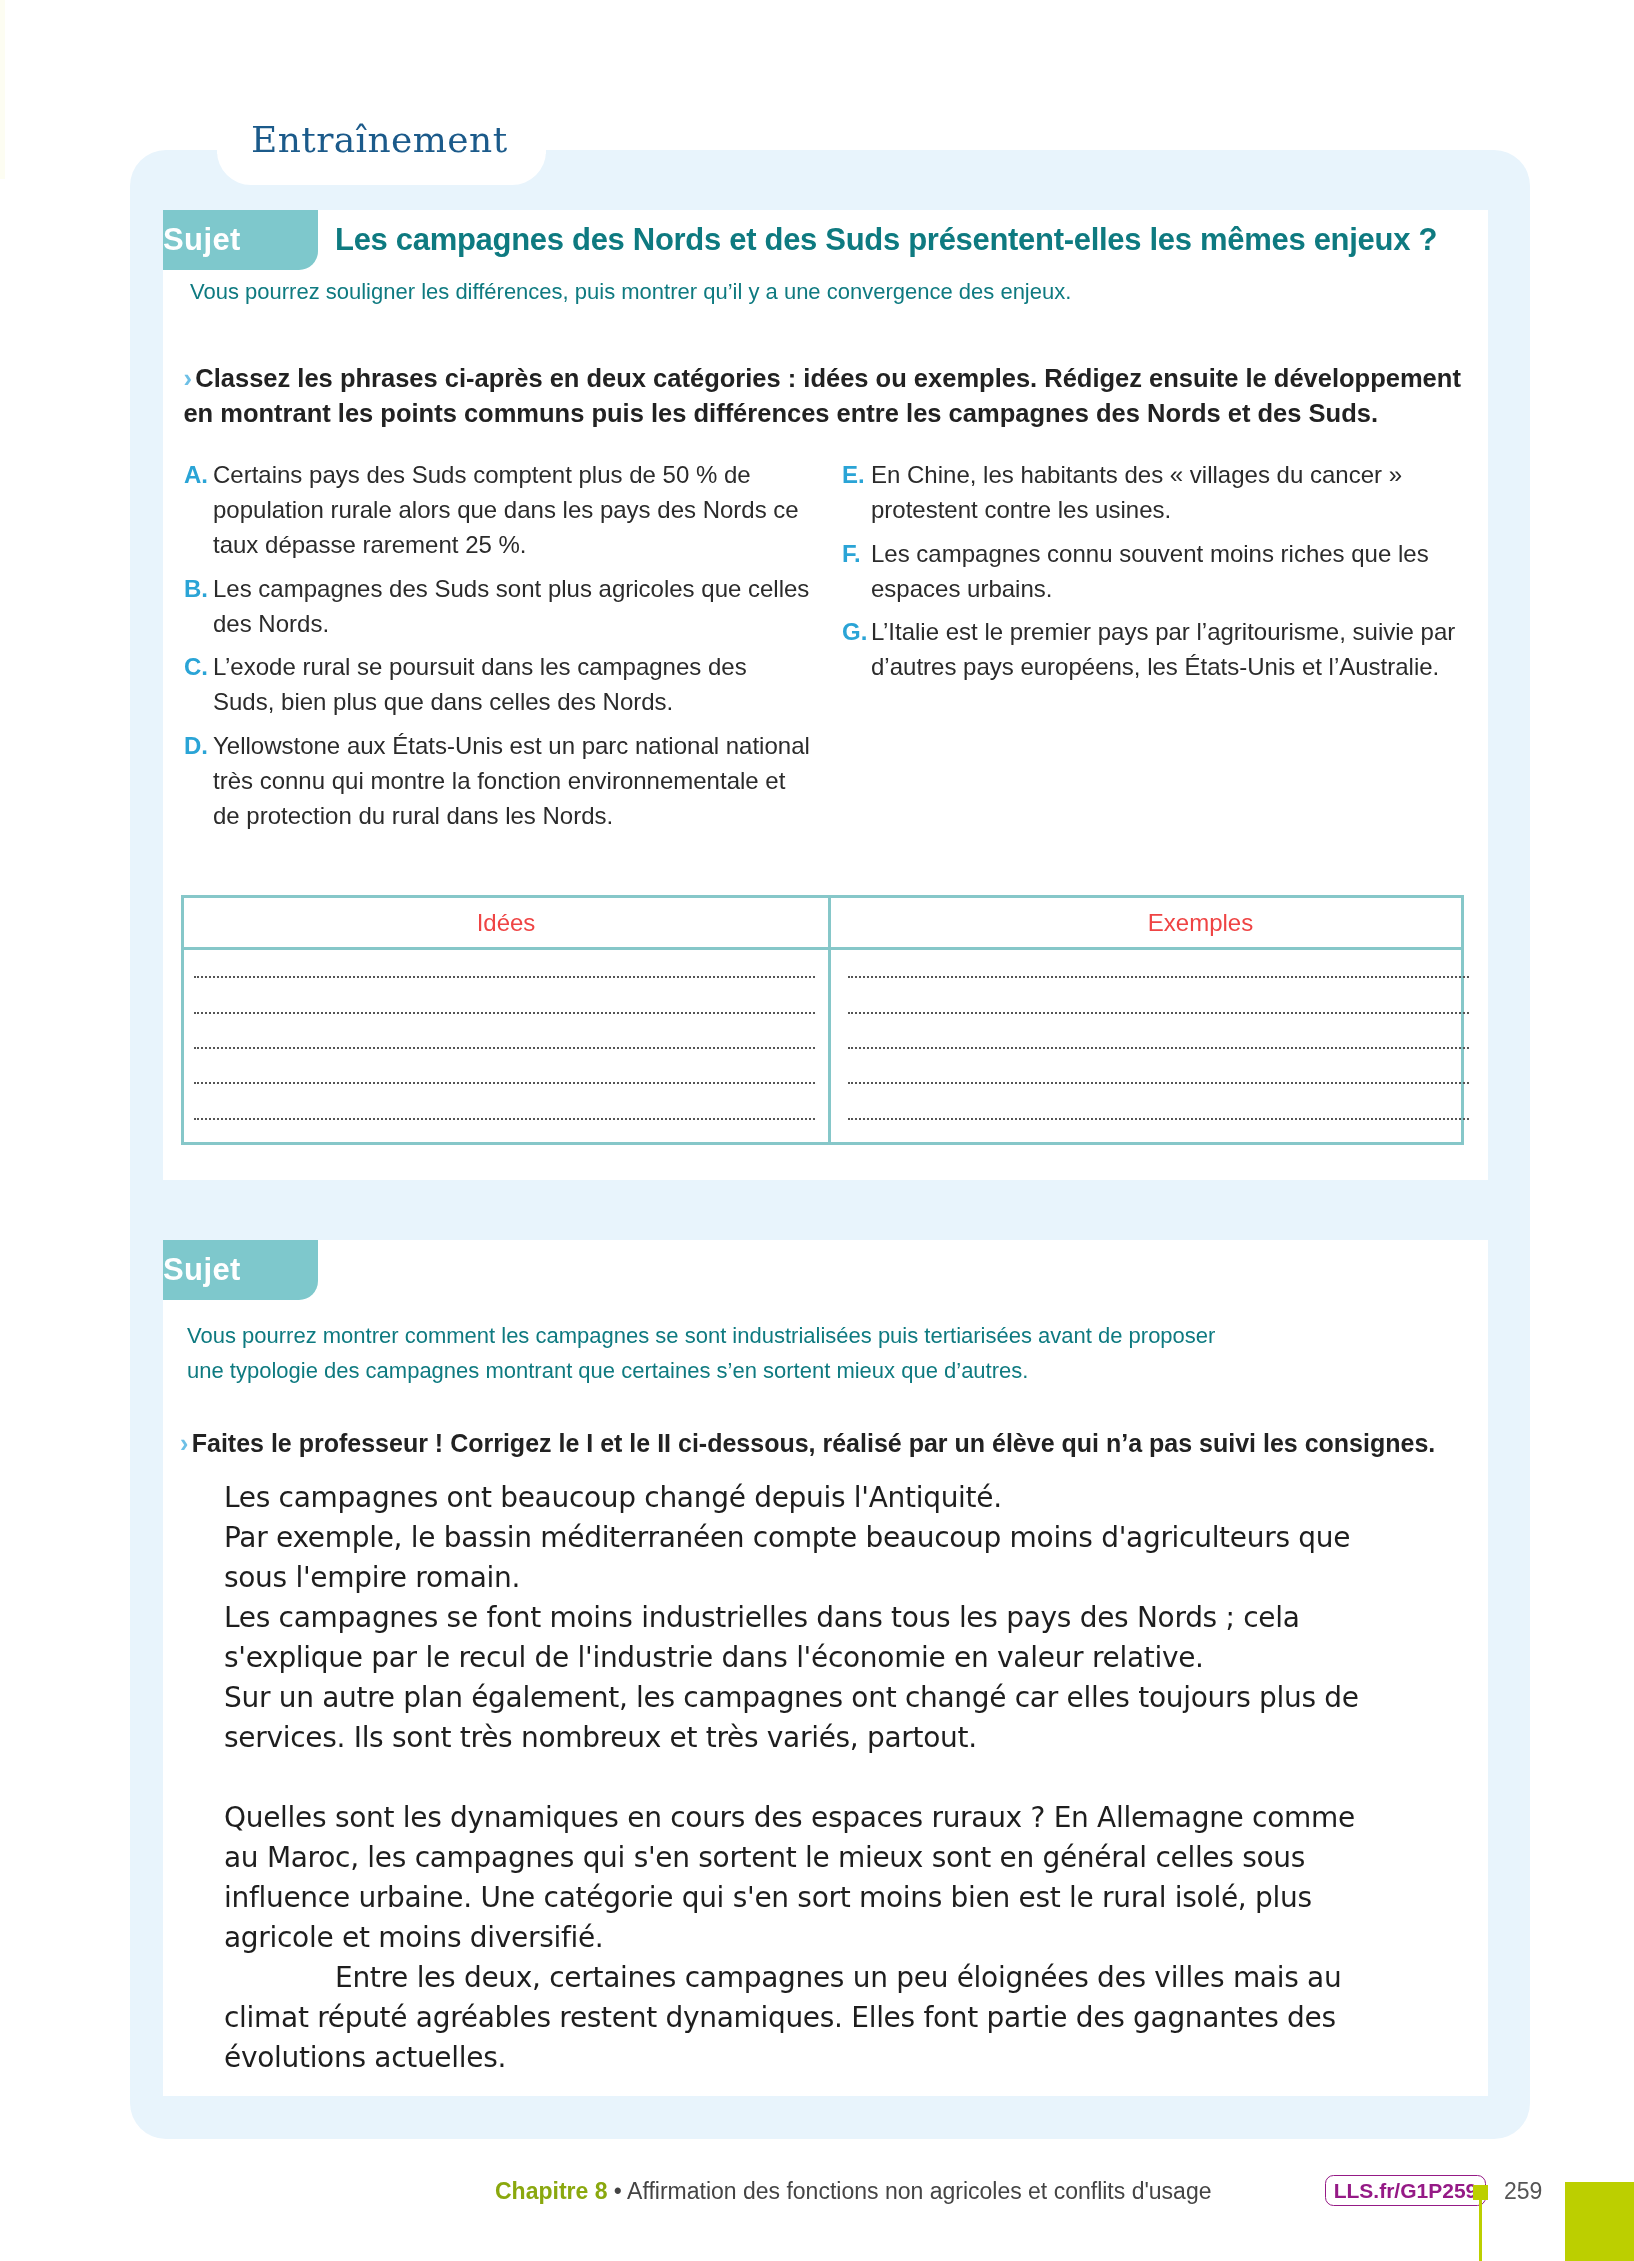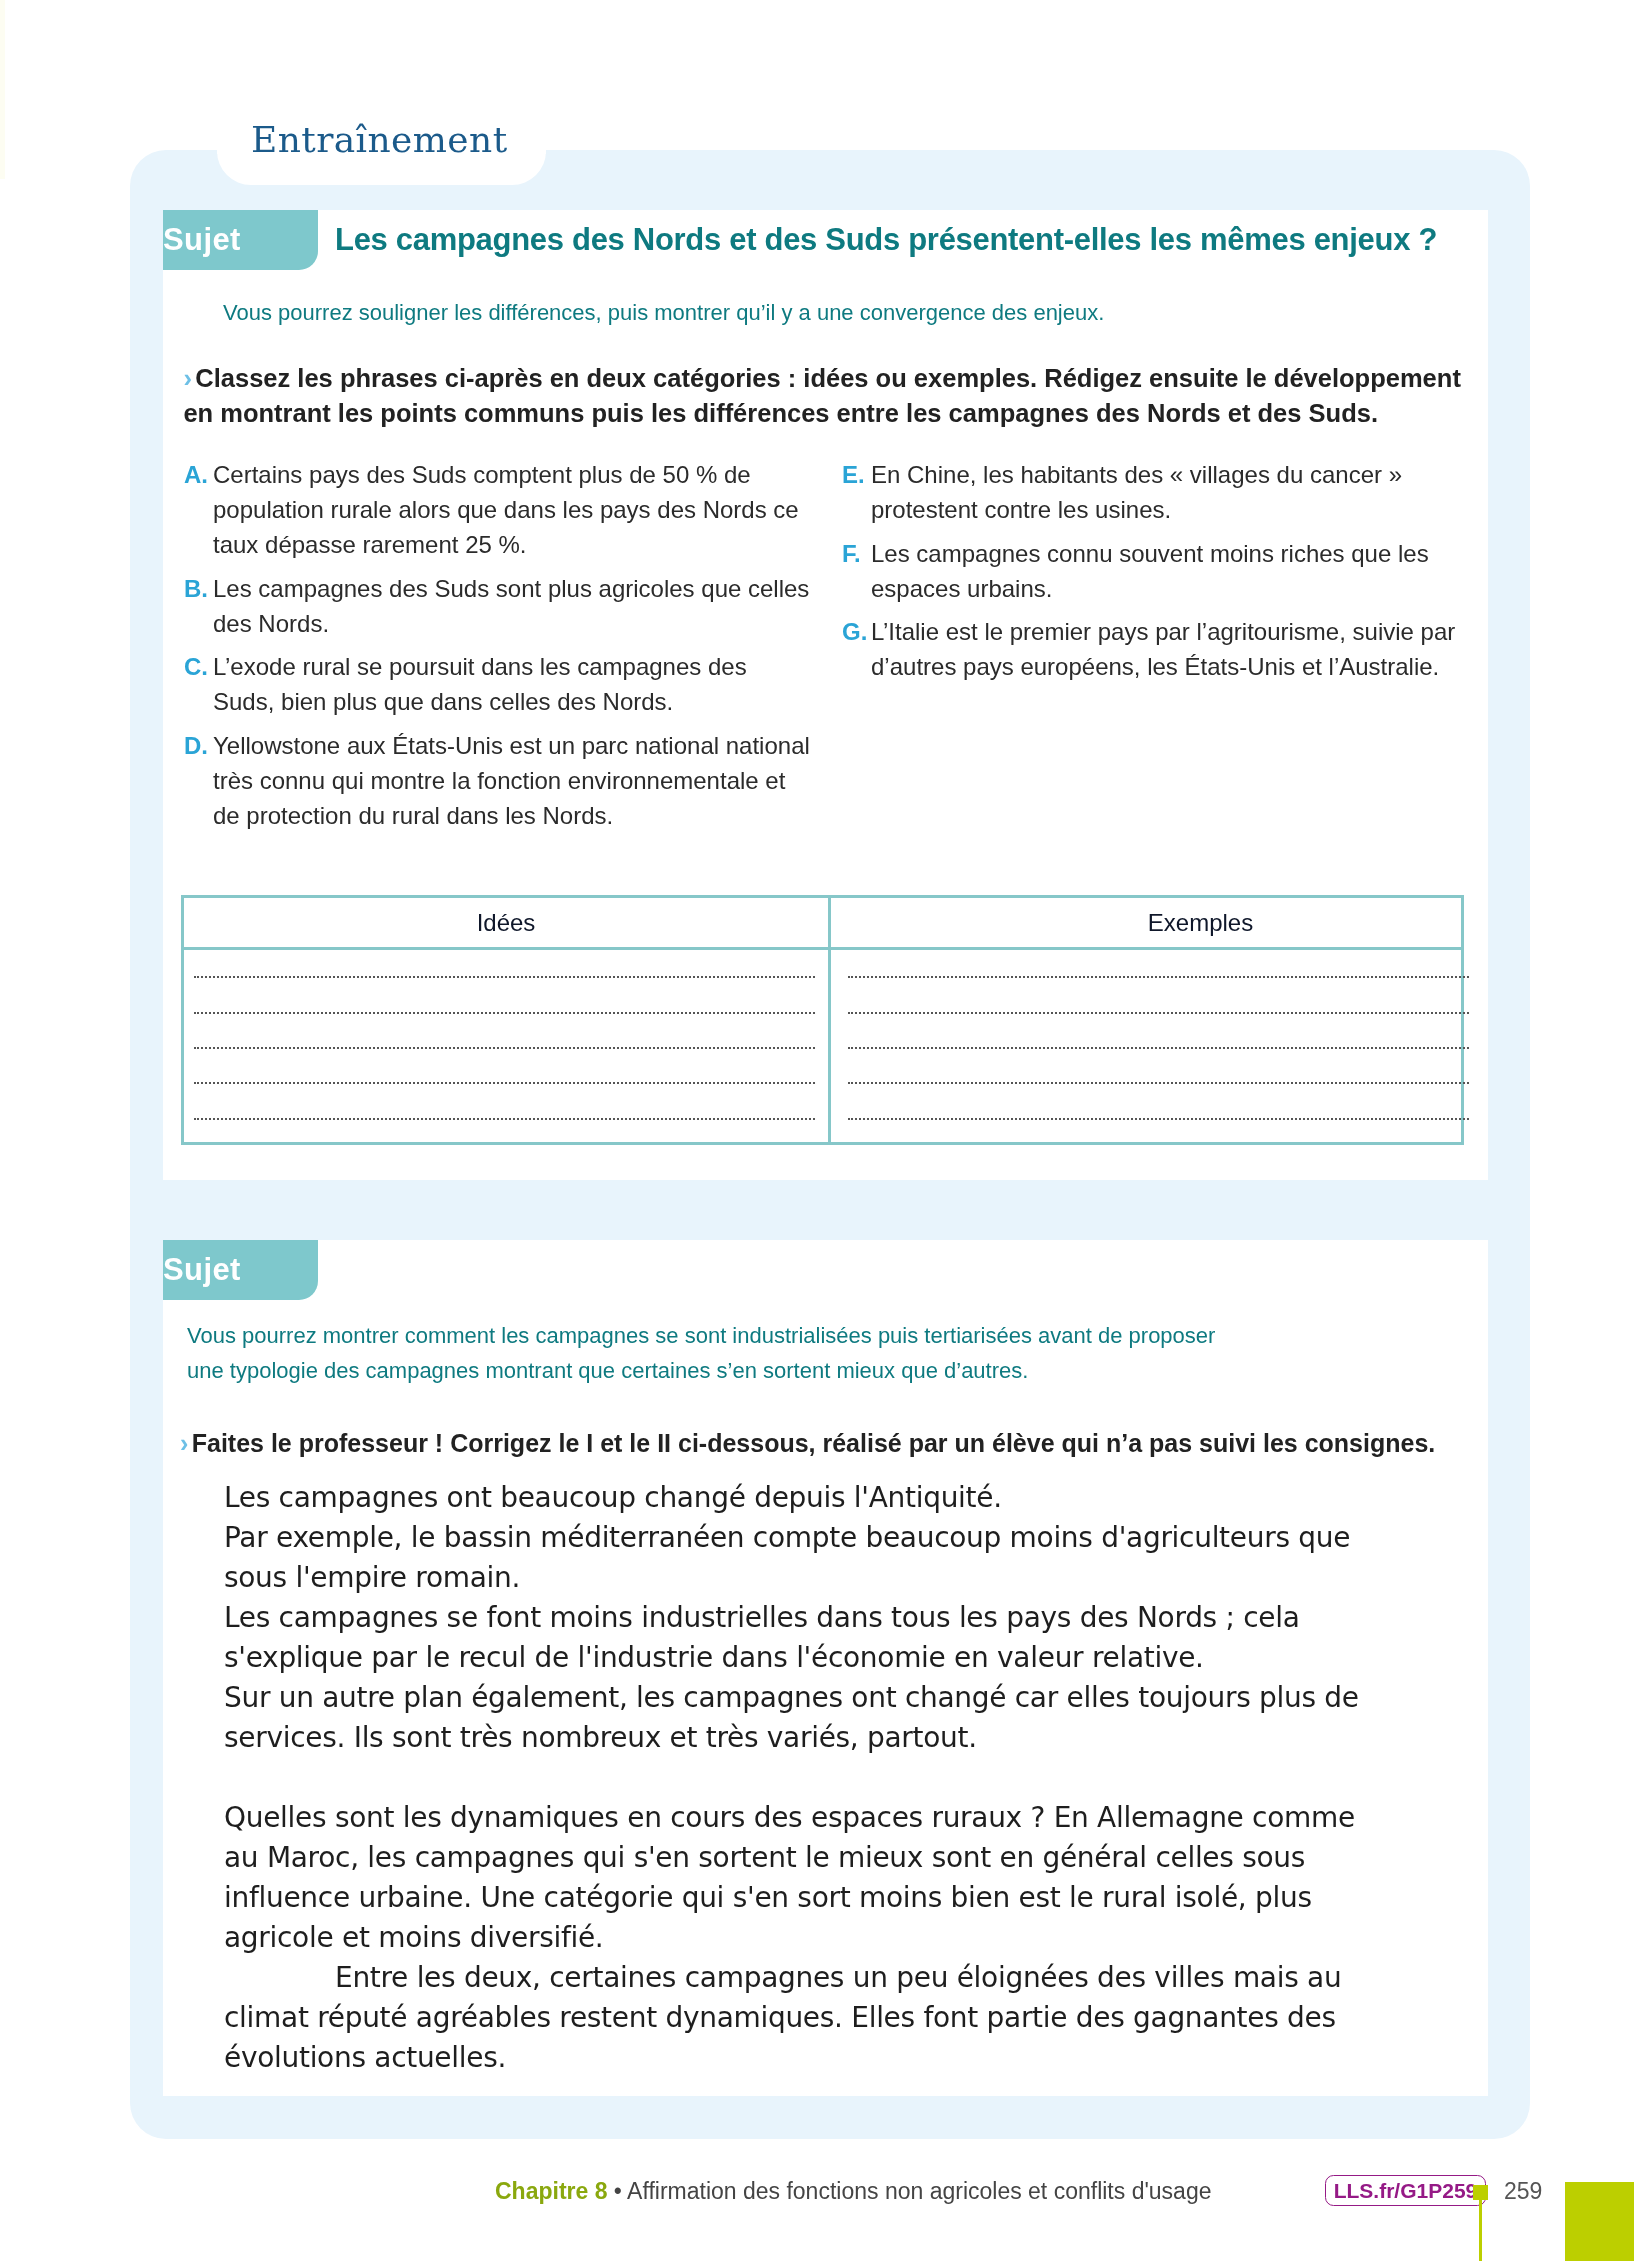--- a/index.html
+++ b/index.html
@@ -53,21 +53,21 @@
   .items .letter { position: absolute; left: 0; top: 0; color: #2aa4d6; font-weight: bold; }
   .col-left { left: 21px; top: 247px; width: 630px; }
   .col-right { left: 679px; top: 247px; width: 621px; }
 
   .table {
     position: absolute; left: 18px; top: 685px; width: 1283px; height: 250px;
     border: 3.4px solid #86c7c9; box-sizing: border-box;
   }
   .table .head { position: absolute; left: 0; right: 0; top: 0; height: 49px; border-bottom: 3.4px solid #86c7c9; }
   .table .divider { position: absolute; left: 644px; top: 0; bottom: 0; width: 3.4px; background: #86c7c9; }
-  .th { position: absolute; top: 0; width: 644px; height: 49px; line-height: 49px; text-align: center; font-size: 24px; color: #0f172a; }
+  .th { position: absolute; top: 0; width: 644px; height: 49px; line-height: 49px; text-align: center; font-size: 24px; color: #ef4444; }
   .th.r { left: 647px; width: 739px; }
   .dots { position: absolute; height: 0; border-top: 2.6px dotted #555; }
 
   .handwriting {
     position: absolute; left: 61px; top: 238px; width: 1209px;
     font-family: "DejaVu Sans", sans-serif; 
     font-size: 28px; line-height: 40px; color: #1e1e1e; letter-spacing: -0.3px;
   }
   .handwriting p { margin: 0; }
   .handwriting .gap { height: 40px; }
@@ -91,21 +91,21 @@
 <div class="left-edge"></div>
 
 <div class="panel"></div>
 <div class="tab"></div>
 <div class="tab-cover"></div>
 <div class="section-title">Entraînement</div>
 
 <div class="card card1">
   <div class="badge">Sujet</div>
   <div class="subject-title">Les campagnes des Nords et des Suds présentent-elles les mêmes enjeux ?</div>
-  <div class="hint" style="top:85px;margin-left:33px;">Vous pourrez souligner les différences, puis montrer qu’il y a une convergence des enjeux.</div>
+  <div class="hint" style="top:64px;">Vous pourrez souligner les différences, puis montrer qu’il y a une convergence des enjeux.</div>
   <div class="instruction" style="top:131px;">
     <span class="chev">›</span><span>Classez les phrases ci-après en deux catégories : idées ou exemples. Rédigez ensuite le développement en montrant les points communs puis les différences entre les campagnes des Nords et des Suds.</span>
   </div>
 
   <div class="items col-left">
     <div class="item"><span class="letter">A.</span><span>Certains pays des Suds comptent plus de 50 % de population rurale alors que dans les pays des Nords ce taux dépasse rarement 25 %.</span></div>
     <div class="item"><span class="letter">B.</span><span>Les campagnes des Suds sont plus agricoles que celles des Nords.</span></div>
     <div class="item"><span class="letter">C.</span><span>L’exode rural se poursuit dans les campagnes des Suds, bien plus que dans celles des Nords.</span></div>
     <div class="item"><span class="letter">D.</span><span>Yellowstone aux États-Unis est un parc national national très connu qui montre la fonction environnementale et de protection du rural dans les Nords.</span></div>
   </div>

